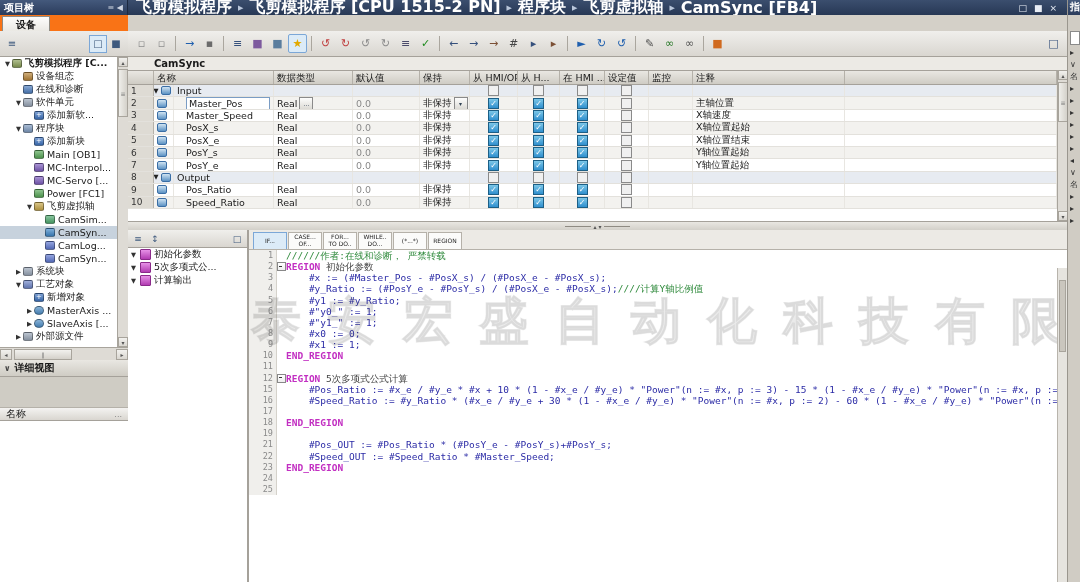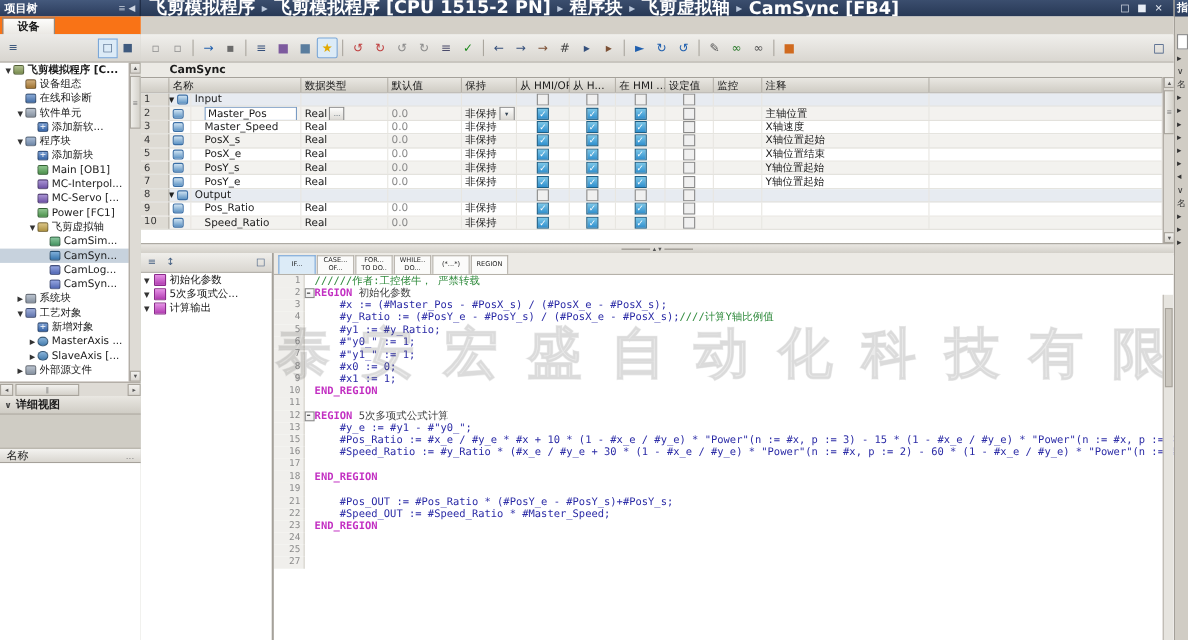--- a/index.html
+++ b/index.html
@@ -731,44 +731,42 @@
 OF...</span>
           <span class="snip">FOR...
 TO DO..</span>
           <span class="snip">WHILE..
 DO...</span>
           <span class="snip">(*...*)</span>
           <span class="snip">REGION</span>
         </div>
       <div class="code" id="code">
 
-      <div class="cline"><span class="gut">1</span><span class="fold"></span><span class="ctext"><span class="cmt">//////作者:工控佬牛， 严禁转载</span></span></div>
+      <div class="cline"><span class="gut">1</span><span class="fold"></span><span class="ctext"><span class="cmt">//////作者:在线和诊断， 严禁转载</span></span></div>
           <div class="cline"><span class="gut">2</span><span class="fold"><span class="foldbox"></span></span><span class="ctext"><span class="kw">REGION</span><span class="rtitle"> 初始化参数</span></span></div>
           <div class="cline"><span class="gut">3</span><span class="fold"></span><span class="ctext"><span class="cod">    #x := (#Master_Pos - #PosX_s) / (#PosX_e - #PosX_s);</span></span></div>
           <div class="cline"><span class="gut">4</span><span class="fold"></span><span class="ctext"><span class="cod">    #y_Ratio := (#PosY_e - #PosY_s) / (#PosX_e - #PosX_s);</span><span class="cmt">////计算Y轴比例值</span></span></div>
           <div class="cline"><span class="gut">5</span><span class="fold"></span><span class="ctext"><span class="cod">    #y1 := #y_Ratio;</span></span></div>
           <div class="cline"><span class="gut">6</span><span class="fold"></span><span class="ctext"><span class="cod">    #"y0_" := 1;</span></span></div>
           <div class="cline"><span class="gut">7</span><span class="fold"></span><span class="ctext"><span class="cod">    #"y1_" := 1;</span></span></div>
           <div class="cline"><span class="gut">8</span><span class="fold"></span><span class="ctext"><span class="cod">    #x0 := 0;</span></span></div>
           <div class="cline"><span class="gut">9</span><span class="fold"></span><span class="ctext"><span class="cod">    #x1 := 1;</span></span></div>
           <div class="cline"><span class="gut">10</span><span class="fold"></span><span class="ctext"><span class="kw">END_REGION</span></span></div>
           <div class="cline"><span class="gut">11</span><span class="fold"></span><span class="ctext"></span></div>
           <div class="cline"><span class="gut">12</span><span class="fold"><span class="foldbox"></span></span><span class="ctext"><span class="kw">REGION</span><span class="rtitle"> 5次多项式公式计算</span></span></div>
-          <div class="cline"><span class="gut">13</span><span class="fold"></span><span class="ctext"><span class="cod">    #y_e := #y1 - #"y0_";</span></span></div>
           <div class="cline"><span class="gut">15</span><span class="fold"></span><span class="ctext"><span class="cod">    #Pos_Ratio := #x_e / #y_e * #x + 10 * (1 - #x_e / #y_e) * "Power"(n := #x, p := 3) - 15 * (1 - #x_e / #y_e) * "Power"(n := #x, p := 4) + 6 * (1 - #x_e / #y_e) * "Power</span></span></div>
           <div class="cline"><span class="gut">16</span><span class="fold"></span><span class="ctext"><span class="cod">    #Speed_Ratio := #y_Ratio * (#x_e / #y_e + 30 * (1 - #x_e / #y_e) * "Power"(n := #x, p := 2) - 60 * (1 - #x_e / #y_e) * "Power"(n := #x, p := 3) + 30 * (1 - #x_e / #y_e</span></span></div>
           <div class="cline"><span class="gut">17</span><span class="fold"></span><span class="ctext"></span></div>
           <div class="cline"><span class="gut">18</span><span class="fold"></span><span class="ctext"><span class="kw">END_REGION</span></span></div>
           <div class="cline"><span class="gut">19</span><span class="fold"></span><span class="ctext"></span></div>
           <div class="cline"><span class="gut">21</span><span class="fold"></span><span class="ctext"><span class="cod">    #Pos_OUT := #Pos_Ratio * (#PosY_e - #PosY_s)+#PosY_s;</span></span></div>
           <div class="cline"><span class="gut">22</span><span class="fold"></span><span class="ctext"><span class="cod">    #Speed_OUT := #Speed_Ratio * #Master_Speed;</span></span></div>
           <div class="cline"><span class="gut">23</span><span class="fold"></span><span class="ctext"><span class="kw">END_REGION</span></span></div>
           <div class="cline"><span class="gut">24</span><span class="fold"></span><span class="ctext"></span></div>
           <div class="cline"><span class="gut">25</span><span class="fold"></span><span class="ctext"></span></div>
-          <div class="cline"><span class="gut">27</span><span class="fold"></span><span class="ctext"></span></div>
           <div class="watermark">泰安宏盛自动化科技有限公司</div>
           <div class="ed-vscroll">
             <div class="ed-thumb"></div>
           </div>
         </div>
     </div>
   </div>
 </div>
 
 </body></html>

